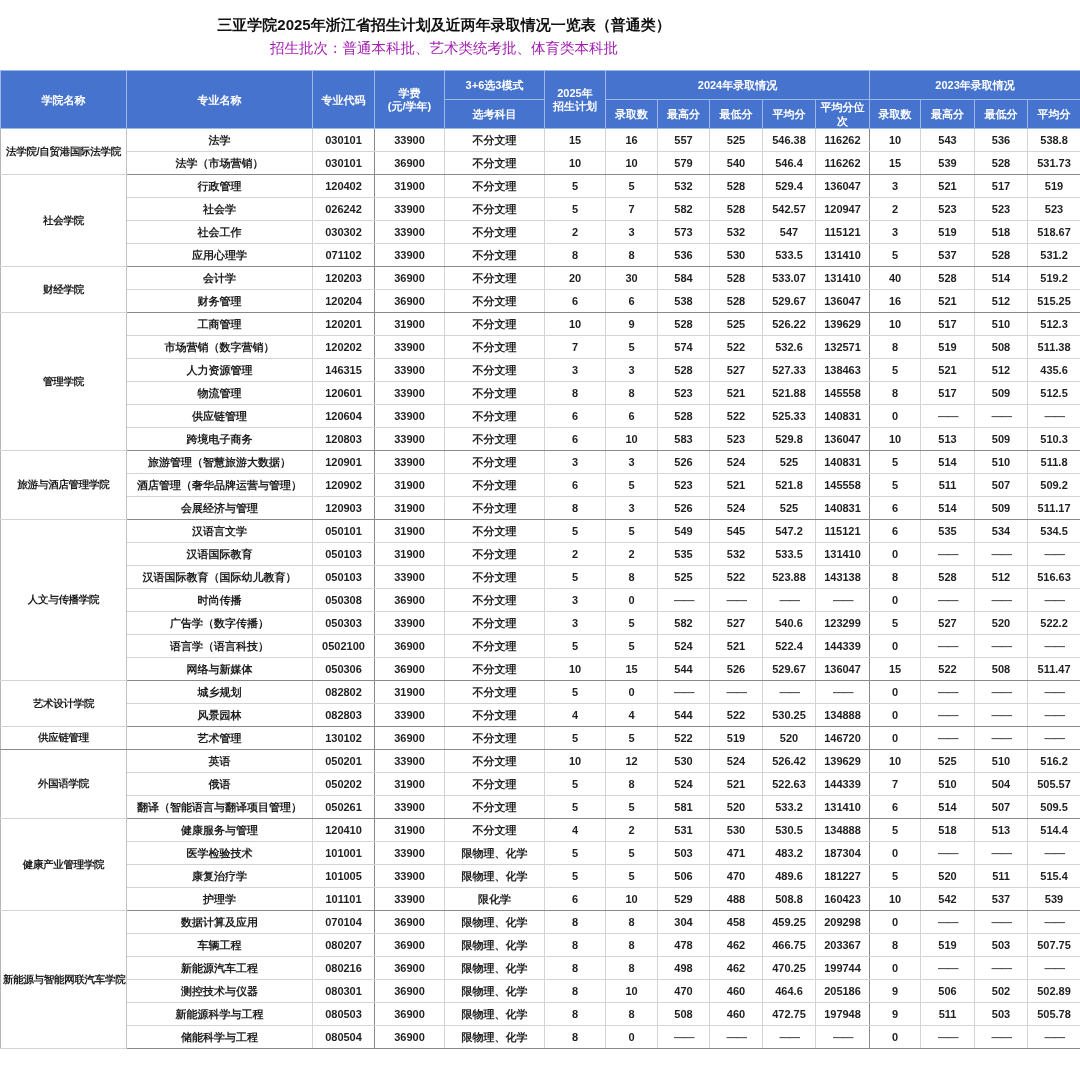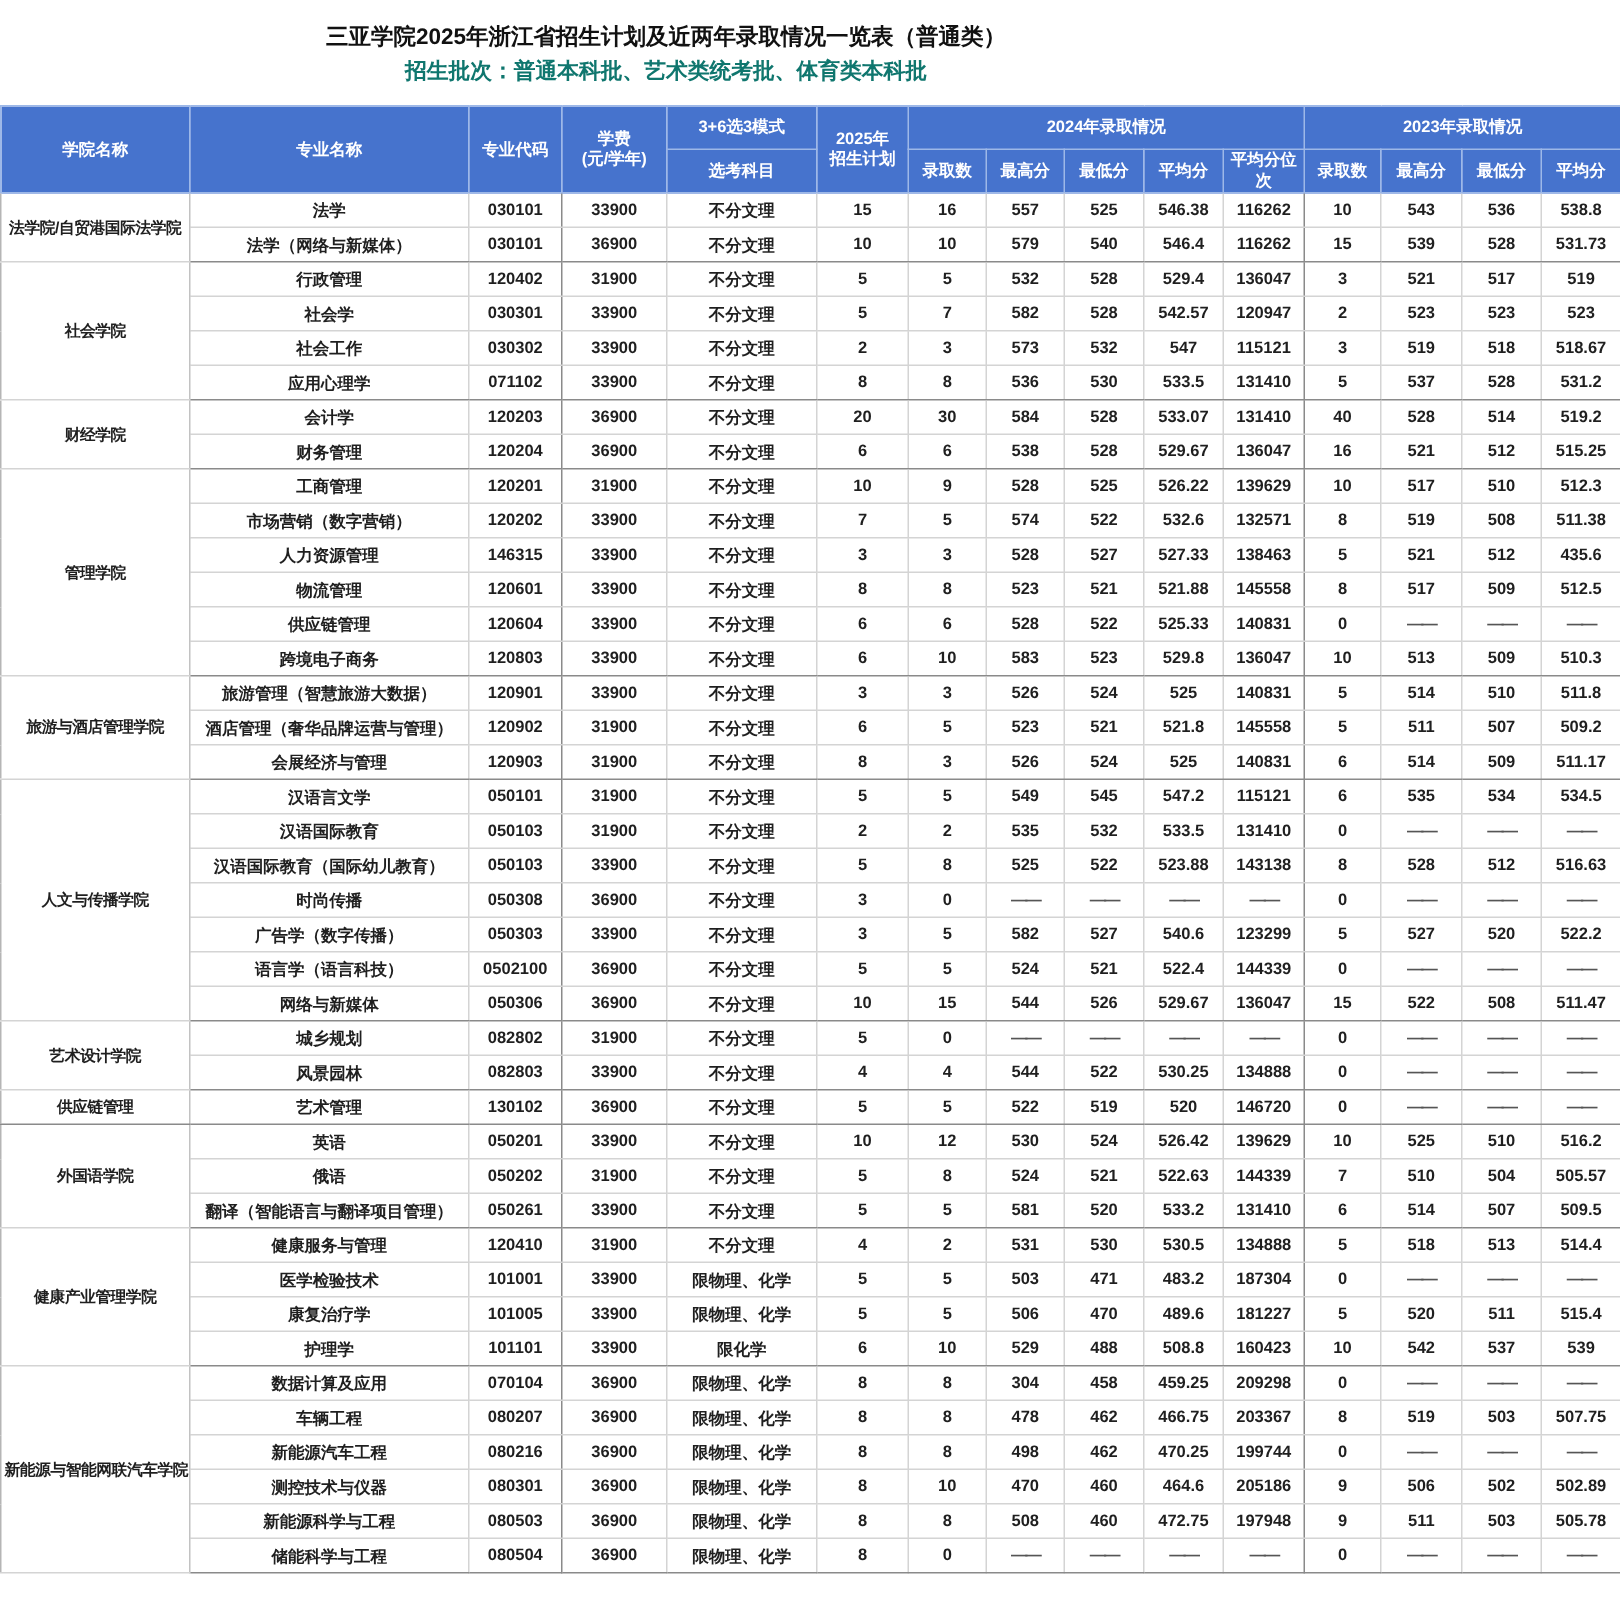--- a/index.html
+++ b/index.html
@@ -5,21 +5,21 @@
   * { margin:0; padding:0; box-sizing:border-box; }
   html,body { background:#ffffff; }
   body {
     width:1080px; height:1067px;
     font-family:"Liberation Sans","DejaVu Sans",sans-serif;
     color:#1f1f1f;
   }
   .page { width:888px; }
   .title-wrap { padding:13px 0 11px 0; text-align:center; }
   .title-line1 { font-size:15px; font-weight:700; line-height:24px; color:#111; }
-  .title-line2 { font-size:14.5px; font-weight:700; line-height:22px; color:#0f766e; }
+  .title-line2 { font-size:14.5px; font-weight:400; line-height:22px; color:#a21caf; }
 
   table.grid {
     width:1080px; table-layout:fixed; border-collapse:collapse;
     font-size:11px; font-weight:700;
   }
   table.grid { border-left:1px solid #b5b5b5; border-right:1px solid #b5b5b5; border-top:1px solid #9a9a9a; }
 
   thead th {
     background:#4673cd; color:#ffffff; font-weight:700; font-size:11px;
     border:1px solid #9db8e8; text-align:center; vertical-align:middle;
@@ -110,21 +110,21 @@
           <td>557</td>
           <td>525</td>
           <td>546.38</td>
           <td class="dark-right">116262</td>
           <td>10</td>
           <td>543</td>
           <td>536</td>
           <td>538.8</td>
         </tr>
         <tr class="group-end">
-          <td>法学（网络与新媒体）</td>
+          <td>法学（市场营销）</td>
           <td class="dark-right">030101</td>
           <td>36900</td>
           <td>不分文理</td>
           <td>10</td>
           <td>10</td>
           <td>579</td>
           <td>540</td>
           <td>546.4</td>
           <td class="dark-right">116262</td>
           <td>15</td>
@@ -144,21 +144,21 @@
           <td>528</td>
           <td>529.4</td>
           <td class="dark-right">136047</td>
           <td>3</td>
           <td>521</td>
           <td>517</td>
           <td>519</td>
         </tr>
         <tr>
           <td>社会学</td>
-          <td class="dark-right">030301</td>
+          <td class="dark-right">026242</td>
           <td>33900</td>
           <td>不分文理</td>
           <td>5</td>
           <td>7</td>
           <td>582</td>
           <td>528</td>
           <td>542.57</td>
           <td class="dark-right">120947</td>
           <td>2</td>
           <td>523</td>

